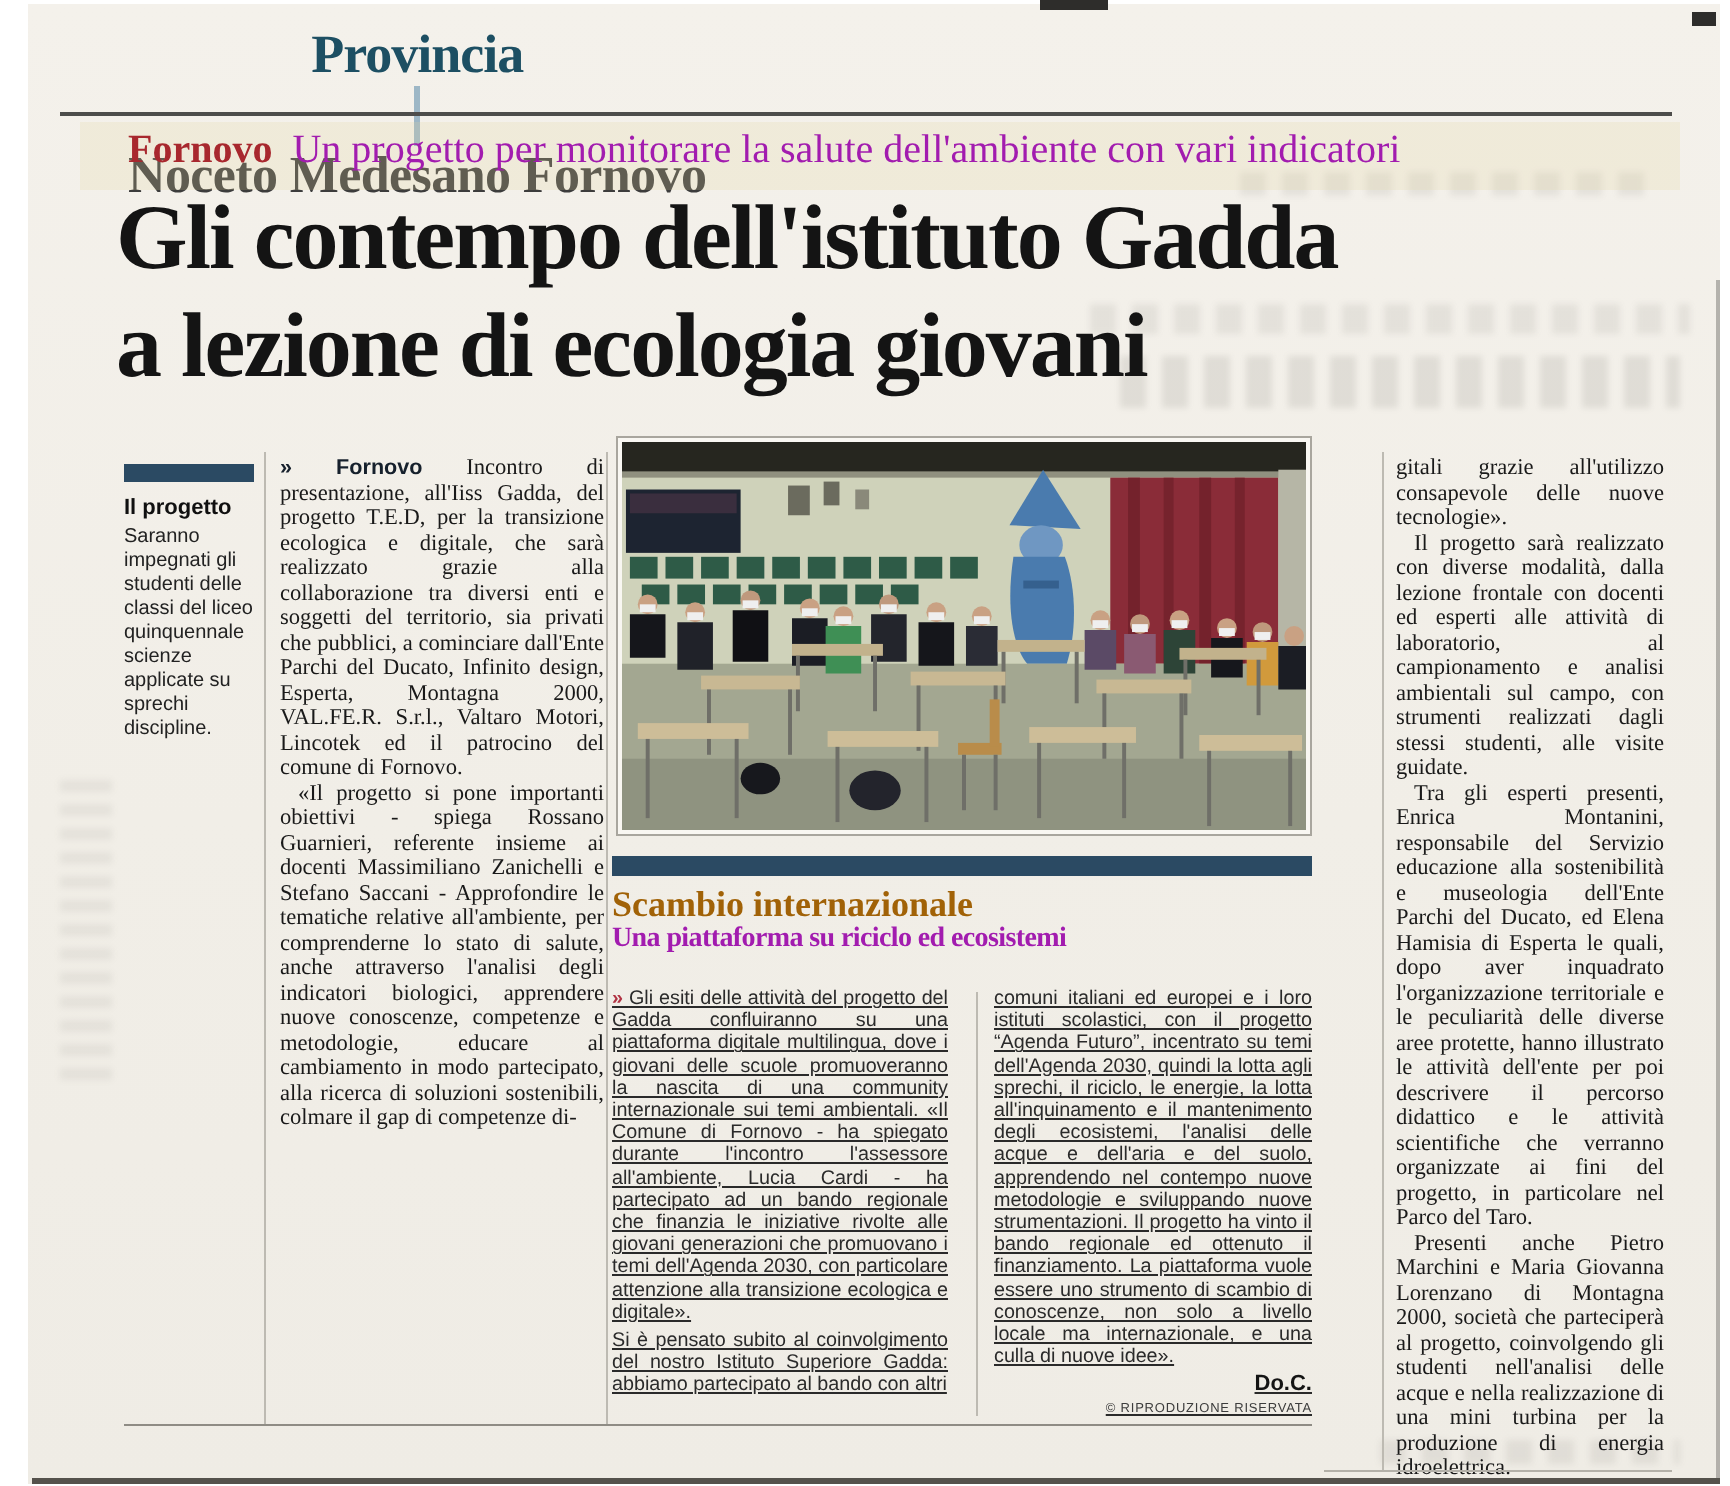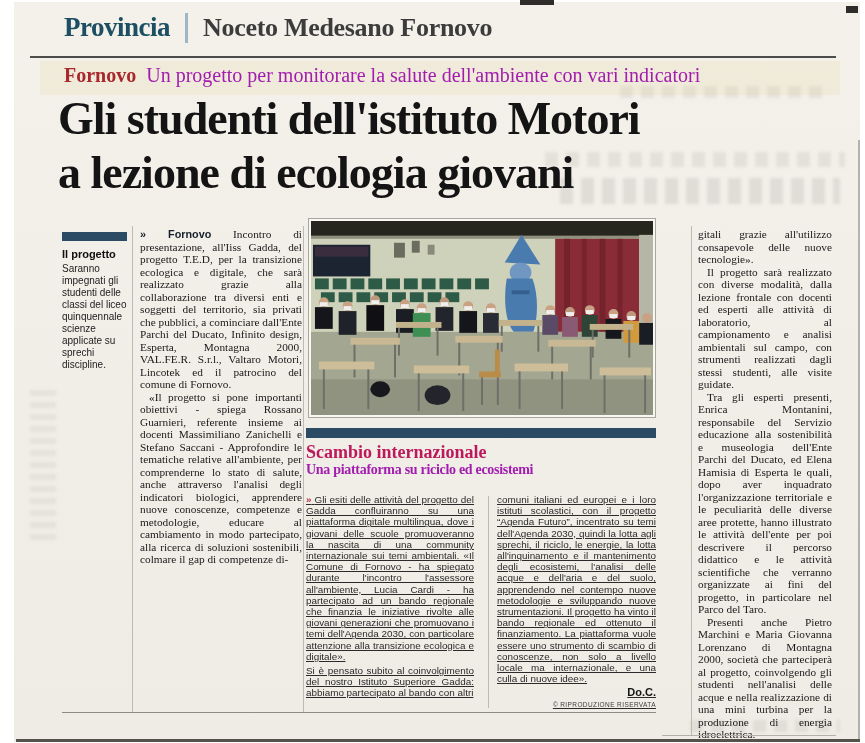--- a/index.html
+++ b/index.html
@@ -1,21 +1,21 @@
 <!DOCTYPE html>
 <html lang="it"><head>
 <meta charset="utf-8">
 <style>
   html,body{margin:0;padding:0;background:#ffffff;}
   .page{position:relative;width:865px;height:743px;background:#ffffff;overflow:hidden;
         font-family:"Liberation Serif",serif;color:#1c1c1c;}
   .paper{position:absolute;left:14px;top:2px;width:846px;height:740px;
          background:linear-gradient(180deg,#f4f1eb 0%,#f1eee7 55%,#efece5 100%);}
   
-  .masthead{position:absolute;left:64px;top:12px;display:flex;align-items:center;}
+  .masthead{position:absolute;left:64px;top:12px;display:flex;align-items:center;flex-direction:column;}
   .section-label{font-size:27px;font-weight:bold;color:#1d4f63;letter-spacing:-0.5px;}
   .masthead-divider{display:inline-block;width:3px;height:30px;background:#9db7c6;margin:0 15px;}
   .section-topics{font-size:26px;font-weight:bold;color:#3c3c3c;letter-spacing:-0.3px;}
   .masthead-rule{position:absolute;left:30px;top:56px;width:806px;height:2px;background:#4d4d4b;}
   
   .kicker-band{position:absolute;left:40px;top:61px;width:800px;height:34px;background:rgba(226,212,160,0.22);}
   .kicker{position:absolute;left:64px;top:64px;font-size:20px;white-space:nowrap;}
   .kicker-location{color:#a8282e;font-weight:bold;margin-right:10px;}
   .kicker-text{color:#a21caf;}
   
@@ -32,21 +32,21 @@
   .serif-col p{margin:0;}
   .serif-col p.ind{text-indent:9px;}
   .lead-in{font-family:"Liberation Sans",sans-serif;font-weight:bold;font-size:10.8px;color:#16202c;}
   .marker{font-weight:bold;}
   
   .photo-frame{position:absolute;left:308px;top:218px;width:348px;height:200px;
                background:#f9f7f2;border:1px solid #a9a69e;box-sizing:border-box;padding:2px;}
   .photo-frame svg{display:block;width:100%;height:100%;}
   
   .sub-bar{position:absolute;left:306px;top:428px;width:350px;height:10px;background:#2b4a63;}
-  .sub-kicker{position:absolute;left:306px;top:442px;font-size:18px;font-weight:bold;color:#be185d;}
+  .sub-kicker{position:absolute;left:306px;top:442px;font-size:18px;font-weight:bold;color:#a16207;}
   .sub-title{position:absolute;left:306px;top:462px;font-size:14px;font-weight:bold;color:#a21caf;letter-spacing:-0.3px;}
   .sans-col{position:absolute;top:494px;font-family:"Liberation Sans",sans-serif;
             font-size:9.9px;line-height:11.2px;text-align:justify;color:#2a2a2a;text-decoration:underline;}
   .sans-col p{margin:0 0 3px 0;}
   .sub-marker{color:#b13343;font-weight:bold;}
   .byline{font-family:"Liberation Sans",sans-serif;font-weight:bold;font-size:11px;color:#141414;text-align:right;}
   .copyright{font-family:"Liberation Sans",sans-serif;font-size:6.5px;letter-spacing:0.4px;color:#3c3c3c;text-align:right;}
   
   .hrule{position:absolute;height:1px;background:#8f8c85;}
   .scan-bottom{position:absolute;left:16px;top:739px;width:844px;height:3px;background:#55524c;}
@@ -75,21 +75,21 @@
     <span class="section-topics">Noceto Medesano Fornovo</span>
   </div>
   <div class="masthead-rule"></div>
 
   <div class="kicker-band"></div>
   <div class="kicker">
     <span class="kicker-location">Fornovo</span><span class="kicker-text">Un progetto per monitorare la salute dell'ambiente con vari indicatori</span>
   </div>
 
   <div class="headline">
-    <div>Gli studenti dell'istituto Motori</div>
+    <div>Gli contempo dell'istituto Gadda</div>
     <div>a lezione di ecologia giovani</div>
   </div>
 
   <div class="sidebar">
     <div class="sidebar-bar"></div>
     <div class="sidebar-title">Il progetto</div>
     <div class="sidebar-body">Saranno impegnati gli studenti delle classi del liceo quinquennale scienze applicate su sprechi discipline.</div>
   </div>
 
   <div class="vsep" style="left:132px;top:226px;height:486px;"></div>

